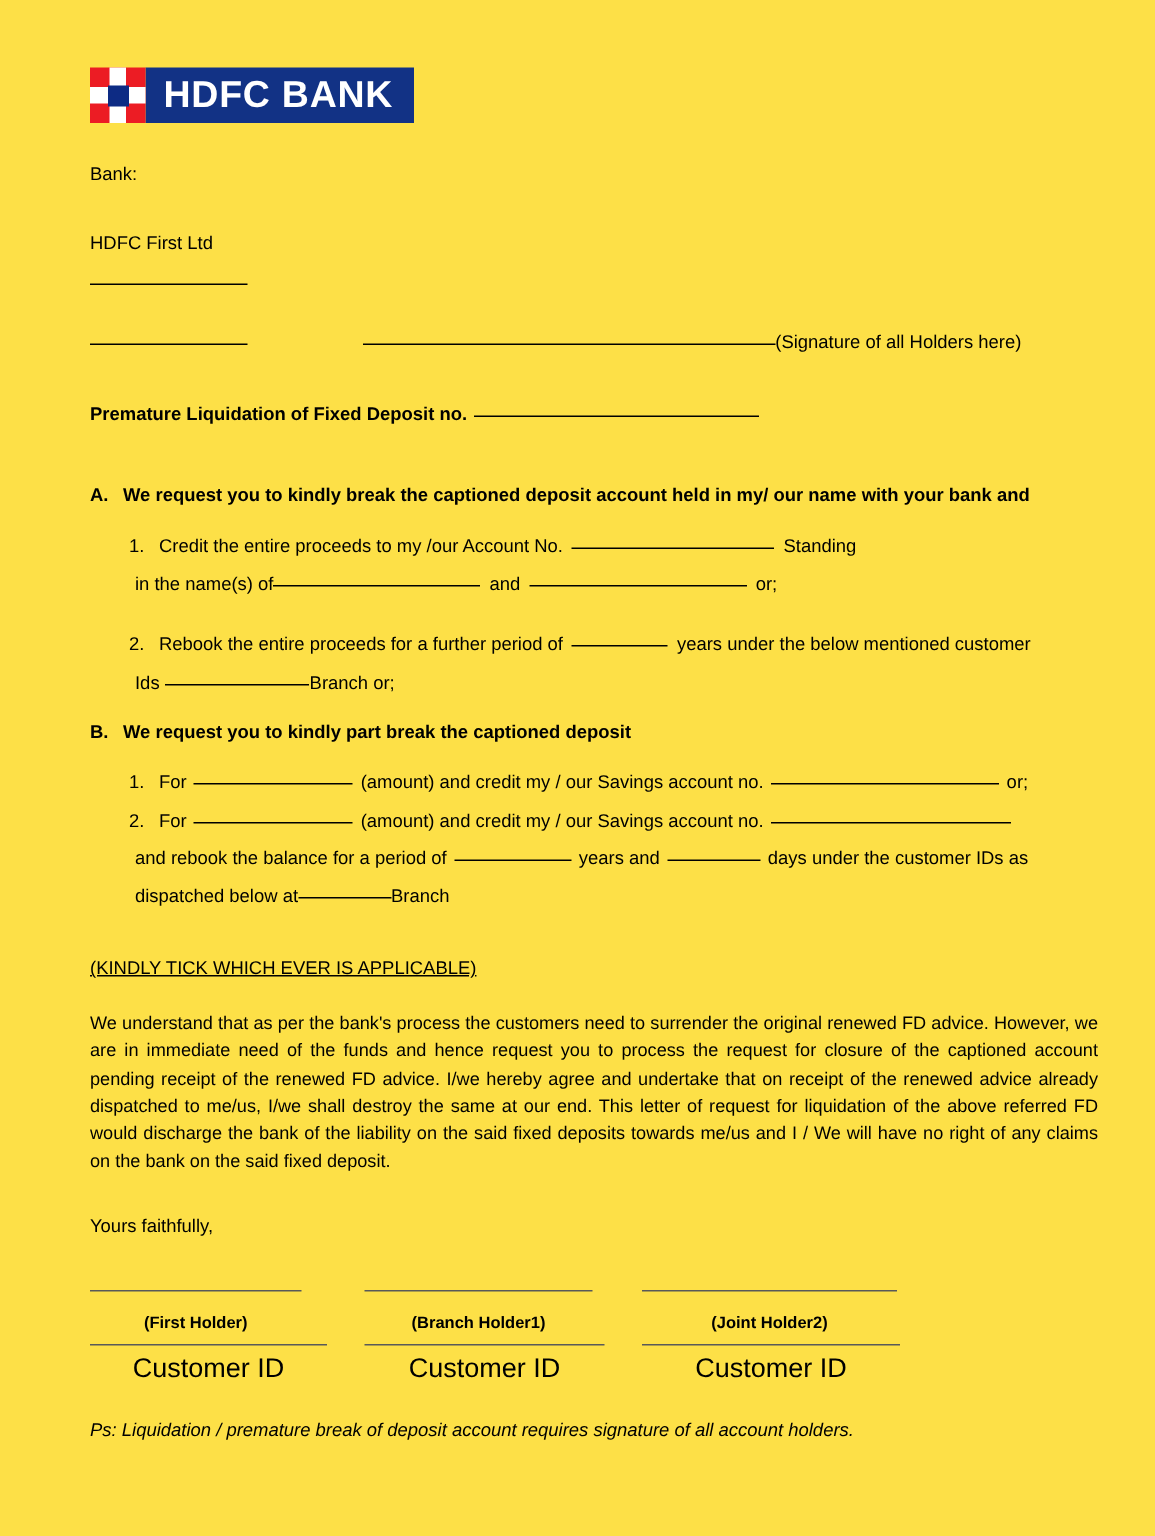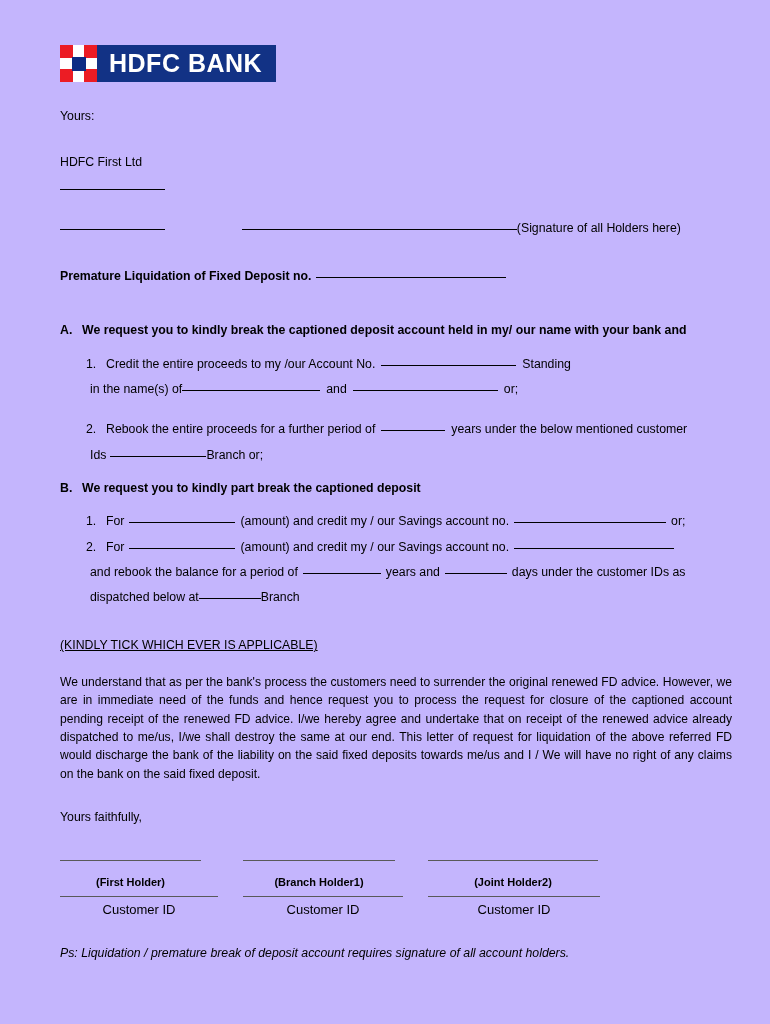--- a/index.html
+++ b/index.html
@@ -13,21 +13,21 @@
     font-family: "Liberation Sans", sans-serif;
     color: #000000;
     position: relative;
     overflow: hidden;
   }
 
   .page {
     position: relative;
     width: 770px;
     height: 1024px;
-    background: #c4b5fd;
+    background: #fde047;
   }
 
   
   .logo-wrap {
     position: absolute;
     left: 60px;
     top: 45px;
     display: flex;
     align-items: stretch;
     height: 37px;
@@ -189,21 +189,21 @@
   .idline {
     border-top: 1.6px solid #595959;
     height: 0;
   }
   .idline.w1 { width: 158px; }
   .idline.w2 { width: 160px; }
   .idline.w3 { width: 172px; }
 
   .idcaption {
     text-align: center;
-    font-size: 13px;
+    font-size: 18px;
     padding-top: 5px;
   }
   .idcaption.c1 { width: 158px; }
   .idcaption.c2 { width: 160px; }
   .idcaption.c3 { width: 172px; }
 
   .ps {
     position: absolute;
     left: 60px;
     top: 946px;
@@ -218,21 +218,21 @@
 
   <div class="logo-wrap">
     <div class="logo-mark">
       <div class="logo-core"></div>
     </div>
     <div class="logo-band">HDFC BANK</div>
   </div>
 
   <div class="doc">
 
-    <div class="line">Yours:</div>
+    <div class="line">Bank:</div>
 
     <div class="gap-md"></div>
 
     <div class="gap-sm"></div>
     <div class="line">HDFC First Ltd</div>
 
     <div class="gap-sm"></div>
     <div class="row">
       <span class="rule" style="width:105px"></span>
     </div>

